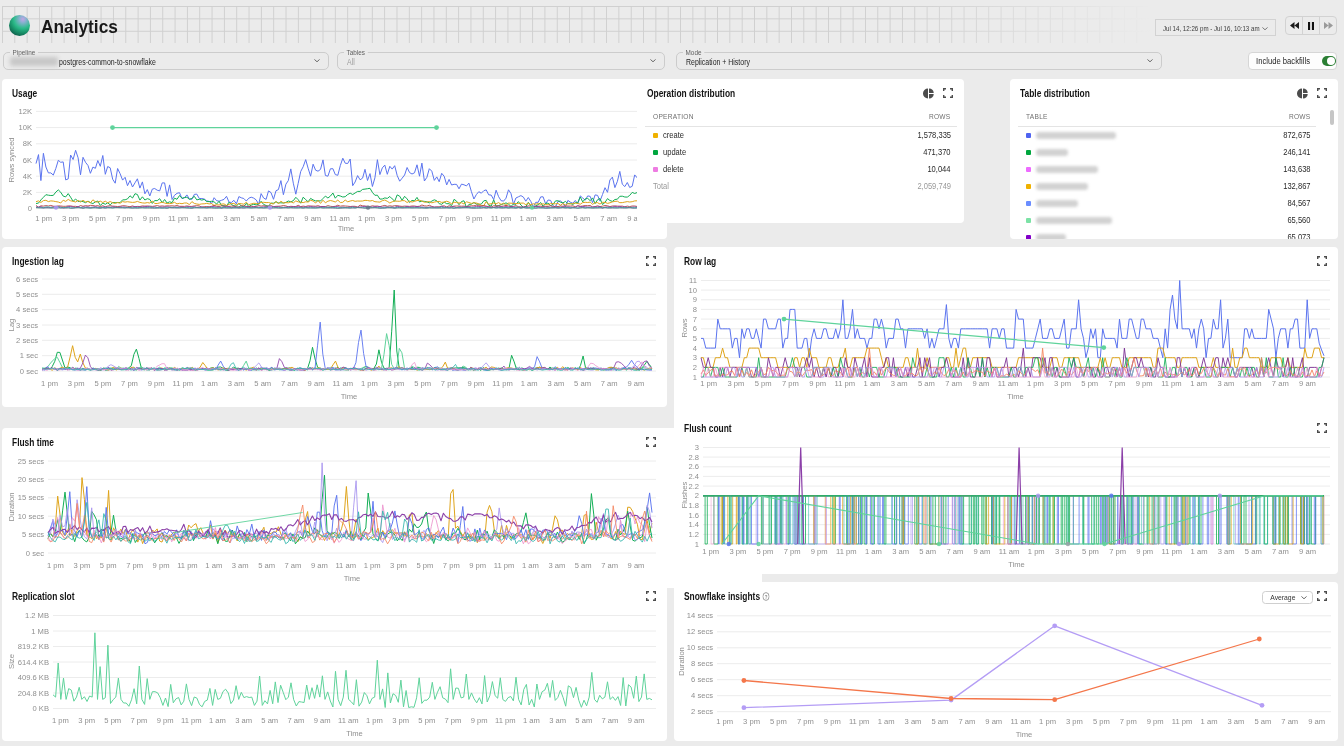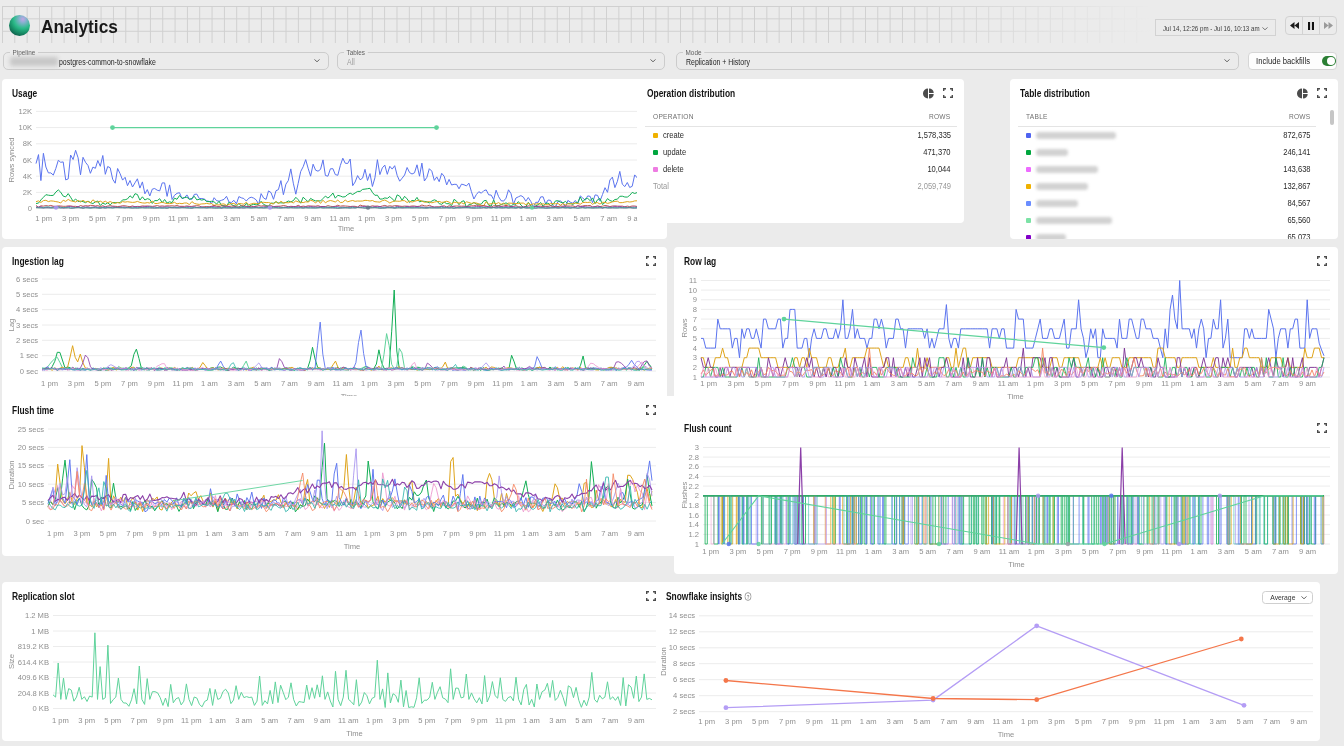--- a/index.html
+++ b/index.html
@@ -85,21 +85,21 @@
   </div>
 <div class="selbox" style="left:336.5px;width:328.5px">
     <span class="lbl">Tables</span>
 <span class="val" style="color:#9d9d9d">All</span>
 <span class="chev">
       <svg width="6" height="3.5" viewBox="0 0 7 4">
         <path d="M0.5 0.5 L3.5 3.2 L6.5 0.5" stroke="#555" stroke-width="1" fill="none"></path>
       </svg>
     </span>
   </div>
-<div class="selbox" style="left:676px;width:563px">
+<div class="selbox" style="left:676px;width:486px">
     <span class="lbl">Mode</span>
 <span class="val">Replication + History</span>
 <span class="chev">
       <svg width="6" height="3.5" viewBox="0 0 7 4">
         <path d="M0.5 0.5 L3.5 3.2 L6.5 0.5" stroke="#555" stroke-width="1" fill="none"></path>
       </svg>
     </span>
   </div>
 <div class="togglebox">
     <span class="tlabel">Include backfills</span>
@@ -371,21 +371,21 @@
       <path d="M701.0,357.7 L703.4,367.4 L705.8,367.4 L708.2,357.7 L710.6,367.4 L713.0,367.4 L715.4,377.0 L717.8,377.0 L720.2,367.4 L722.6,377.0 L725.1,367.4 L727.5,367.4 L729.9,377.0 L732.3,367.4 L734.7,367.4 L737.1,367.4 L739.5,377.0 L741.9,367.4 L744.3,367.4 L746.7,367.4 L749.1,367.4 L751.5,377.0 L753.9,377.0 L756.3,367.4 L758.7,377.0 L761.1,367.4 L763.5,377.0 L765.9,377.0 L768.4,357.7 L770.8,367.4 L773.2,377.0 L775.6,367.4 L778.0,367.4 L780.4,377.0 L782.8,367.4 L785.2,357.7 L787.6,367.4 L790.0,367.4 L792.4,367.4 L794.8,367.4 L797.2,367.4 L799.6,377.0 L802.0,367.4 L804.4,367.4 L806.8,357.7 L809.2,367.4 L811.6,357.7 L814.1,377.0 L816.5,367.4 L818.9,377.0 L821.3,377.0 L823.7,367.4 L826.1,377.0 L828.5,367.4 L830.9,377.0 L833.3,367.4 L835.7,367.4 L838.1,377.0 L840.5,367.4 L842.9,377.0 L845.3,357.7 L847.7,367.4 L850.1,367.4 L852.5,377.0 L854.9,357.7 L857.4,367.4 L859.8,377.0 L862.2,367.4 L864.6,357.7 L867.0,377.0 L869.4,357.7 L871.8,377.0 L874.2,377.0 L876.6,377.0 L879.0,377.0 L881.4,367.4 L883.8,367.4 L886.2,357.7 L888.6,357.7 L891.0,377.0 L893.4,357.7 L895.8,377.0 L898.2,367.4 L900.6,377.0 L903.1,377.0 L905.5,367.4 L907.9,377.0 L910.3,367.4 L912.7,377.0 L915.1,377.0 L917.5,367.4 L919.9,357.7 L922.3,377.0 L924.7,357.7 L927.1,367.4 L929.5,357.7 L931.9,377.0 L934.3,377.0 L936.7,367.4 L939.1,377.0 L941.5,367.4 L943.9,367.4 L946.4,357.7 L948.8,367.4 L951.2,377.0 L953.6,377.0 L956.0,377.0 L958.4,377.0 L960.8,377.0 L963.2,357.7 L965.6,377.0 L968.0,357.7 L970.4,377.0 L972.8,377.0 L975.2,377.0 L977.6,357.7 L980.0,377.0 L982.4,357.7 L984.8,377.0 L987.2,357.7 L989.6,357.7 L992.1,377.0 L994.5,367.4 L996.9,377.0 L999.3,377.0 L1001.7,367.4 L1004.1,367.4 L1006.5,357.7 L1008.9,377.0 L1011.3,367.4 L1013.7,367.4 L1016.1,367.4 L1018.5,377.0 L1020.9,367.4 L1023.3,348.1 L1025.7,377.0 L1028.1,367.4 L1030.5,377.0 L1032.9,357.7 L1035.4,357.7 L1037.8,357.7 L1040.2,357.7 L1042.6,367.4 L1045.0,357.7 L1047.4,377.0 L1049.8,357.7 L1052.2,357.7 L1054.6,377.0 L1057.0,367.4 L1059.4,377.0 L1061.8,377.0 L1064.2,377.0 L1066.6,377.0 L1069.0,377.0 L1071.4,367.4 L1073.8,357.7 L1076.2,377.0 L1078.6,377.0 L1081.1,367.4 L1083.5,377.0 L1085.9,367.4 L1088.3,367.4 L1090.7,367.4 L1093.1,377.0 L1095.5,377.0 L1097.9,367.4 L1100.3,377.0 L1102.7,377.0 L1105.1,367.4 L1107.5,367.4 L1109.9,377.0 L1112.3,367.4 L1114.7,367.4 L1117.1,377.0 L1119.5,367.4 L1121.9,377.0 L1124.4,348.1 L1126.8,367.4 L1129.2,377.0 L1131.6,367.4 L1134.0,357.7 L1136.4,357.7 L1138.8,367.4 L1141.2,357.7 L1143.6,367.4 L1146.0,367.4 L1148.4,377.0 L1150.8,367.4 L1153.2,377.0 L1155.6,377.0 L1158.0,357.7 L1160.4,367.4 L1162.8,367.4 L1165.2,377.0 L1167.6,377.0 L1170.1,377.0 L1172.5,377.0 L1174.9,377.0 L1177.3,357.7 L1179.7,357.7 L1182.1,377.0 L1184.5,367.4 L1186.9,377.0 L1189.3,367.4 L1191.7,377.0 L1194.1,367.4 L1196.5,367.4 L1198.9,377.0 L1201.3,367.4 L1203.7,357.7 L1206.1,367.4 L1208.5,367.4 L1210.9,367.4 L1213.4,367.4 L1215.8,357.7 L1218.2,357.7 L1220.6,377.0 L1223.0,357.7 L1225.4,367.4 L1227.8,357.7 L1230.2,367.4 L1232.6,367.4 L1235.0,377.0 L1237.4,377.0 L1239.8,367.4 L1242.2,367.4 L1244.6,367.4 L1247.0,367.4 L1249.4,367.4 L1251.8,367.4 L1254.2,377.0 L1256.6,367.4 L1259.1,377.0 L1261.5,367.4 L1263.9,377.0 L1266.3,367.4 L1268.7,357.7 L1271.1,367.4 L1273.5,377.0 L1275.9,357.7 L1278.3,367.4 L1280.7,367.4 L1283.1,377.0 L1285.5,367.4 L1287.9,357.7 L1290.3,377.0 L1292.7,357.7 L1295.1,377.0 L1297.5,377.0 L1299.9,367.4 L1302.4,357.7 L1304.8,377.0 L1307.2,377.0 L1309.6,367.4 L1312.0,367.4 L1314.4,367.4 L1316.8,367.4 L1319.2,377.0 L1321.6,367.4 L1324.0,357.7" fill="none" stroke="#7a2f93" stroke-width="0.9" stroke-linejoin="round"></path>
       <path d="M701.0,377.0 L703.4,377.0 L705.8,367.4 L708.2,367.4 L710.6,377.0 L713.0,367.4 L715.4,367.4 L717.8,367.4 L720.2,377.0 L722.6,367.4 L725.1,377.0 L727.5,377.0 L729.9,377.0 L732.3,377.0 L734.7,377.0 L737.1,377.0 L739.5,367.4 L741.9,367.4 L744.3,377.0 L746.7,367.4 L749.1,377.0 L751.5,377.0 L753.9,377.0 L756.3,377.0 L758.7,357.7 L761.1,377.0 L763.5,377.0 L765.9,377.0 L768.4,377.0 L770.8,377.0 L773.2,377.0 L775.6,377.0 L778.0,377.0 L780.4,377.0 L782.8,377.0 L785.2,377.0 L787.6,367.4 L790.0,367.4 L792.4,357.7 L794.8,367.4 L797.2,377.0 L799.6,367.4 L802.0,367.4 L804.4,367.4 L806.8,377.0 L809.2,377.0 L811.6,377.0 L814.1,367.4 L816.5,367.4 L818.9,367.4 L821.3,377.0 L823.7,367.4 L826.1,367.4 L828.5,367.4 L830.9,377.0 L833.3,367.4 L835.7,377.0 L838.1,377.0 L840.5,357.7 L842.9,367.4 L845.3,367.4 L847.7,377.0 L850.1,377.0 L852.5,377.0 L854.9,367.4 L857.4,377.0 L859.8,367.4 L862.2,377.0 L864.6,377.0 L867.0,367.4 L869.4,377.0 L871.8,367.4 L874.2,367.4 L876.6,367.4 L879.0,377.0 L881.4,377.0 L883.8,377.0 L886.2,367.4 L888.6,367.4 L891.0,367.4 L893.4,367.4 L895.8,367.4 L898.2,377.0 L900.6,377.0 L903.1,377.0 L905.5,377.0 L907.9,377.0 L910.3,377.0 L912.7,357.7 L915.1,367.4 L917.5,367.4 L919.9,377.0 L922.3,377.0 L924.7,377.0 L927.1,367.4 L929.5,377.0 L931.9,377.0 L934.3,377.0 L936.7,377.0 L939.1,357.7 L941.5,357.7 L943.9,357.7 L946.4,377.0 L948.8,377.0 L951.2,367.4 L953.6,377.0 L956.0,367.4 L958.4,377.0 L960.8,367.4 L963.2,377.0 L965.6,377.0 L968.0,357.7 L970.4,367.4 L972.8,377.0 L975.2,377.0 L977.6,367.4 L980.0,377.0 L982.4,357.7 L984.8,377.0 L987.2,367.4 L989.6,377.0 L992.1,367.4 L994.5,367.4 L996.9,367.4 L999.3,377.0 L1001.7,377.0 L1004.1,377.0 L1006.5,377.0 L1008.9,377.0 L1011.3,367.4 L1013.7,377.0 L1016.1,377.0 L1018.5,367.4 L1020.9,367.4 L1023.3,377.0 L1025.7,367.4 L1028.1,367.4 L1030.5,367.4 L1032.9,367.4 L1035.4,357.7 L1037.8,357.7 L1040.2,377.0 L1042.6,357.7 L1045.0,367.4 L1047.4,377.0 L1049.8,367.4 L1052.2,377.0 L1054.6,367.4 L1057.0,367.4 L1059.4,377.0 L1061.8,377.0 L1064.2,367.4 L1066.6,377.0 L1069.0,357.7 L1071.4,367.4 L1073.8,357.7 L1076.2,367.4 L1078.6,367.4 L1081.1,367.4 L1083.5,377.0 L1085.9,367.4 L1088.3,357.7 L1090.7,377.0 L1093.1,367.4 L1095.5,377.0 L1097.9,367.4 L1100.3,377.0 L1102.7,357.7 L1105.1,377.0 L1107.5,377.0 L1109.9,377.0 L1112.3,367.4 L1114.7,377.0 L1117.1,367.4 L1119.5,377.0 L1121.9,377.0 L1124.4,367.4 L1126.8,357.7 L1129.2,367.4 L1131.6,377.0 L1134.0,367.4 L1136.4,367.4 L1138.8,367.4 L1141.2,367.4 L1143.6,367.4 L1146.0,377.0 L1148.4,367.4 L1150.8,367.4 L1153.2,377.0 L1155.6,367.4 L1158.0,377.0 L1160.4,377.0 L1162.8,377.0 L1165.2,357.7 L1167.6,377.0 L1170.1,377.0 L1172.5,367.4 L1174.9,367.4 L1177.3,377.0 L1179.7,367.4 L1182.1,377.0 L1184.5,367.4 L1186.9,367.4 L1189.3,377.0 L1191.7,377.0 L1194.1,367.4 L1196.5,377.0 L1198.9,377.0 L1201.3,367.4 L1203.7,367.4 L1206.1,377.0 L1208.5,377.0 L1210.9,377.0 L1213.4,367.4 L1215.8,377.0 L1218.2,377.0 L1220.6,367.4 L1223.0,367.4 L1225.4,367.4 L1227.8,367.4 L1230.2,377.0 L1232.6,367.4 L1235.0,377.0 L1237.4,367.4 L1239.8,377.0 L1242.2,367.4 L1244.6,377.0 L1247.0,367.4 L1249.4,377.0 L1251.8,367.4 L1254.2,367.4 L1256.6,377.0 L1259.1,377.0 L1261.5,357.7 L1263.9,377.0 L1266.3,357.7 L1268.7,377.0 L1271.1,377.0 L1273.5,377.0 L1275.9,357.7 L1278.3,377.0 L1280.7,377.0 L1283.1,357.7 L1285.5,377.0 L1287.9,377.0 L1290.3,367.4 L1292.7,377.0 L1295.1,367.4 L1297.5,367.4 L1299.9,377.0 L1302.4,377.0 L1304.8,367.4 L1307.2,367.4 L1309.6,377.0 L1312.0,377.0 L1314.4,377.0 L1316.8,377.0 L1319.2,367.4 L1321.6,367.4 L1324.0,357.7" fill="none" stroke="#12ae55" stroke-width="0.85" stroke-linejoin="round"></path>
       <path d="M701.0,374.1 L703.4,369.9 L705.8,375.4 L708.2,372.8 L710.6,370.2 L713.0,368.7 L715.4,376.9 L717.8,374.4 L720.2,376.5 L722.6,374.0 L725.1,375.2 L727.5,374.9 L729.9,371.6 L732.3,370.9 L734.7,375.6 L737.1,367.4 L739.5,377.0 L741.9,370.1 L744.3,376.0 L746.7,372.4 L749.1,375.9 L751.5,369.8 L753.9,376.9 L756.3,373.8 L758.7,372.1 L761.1,367.4 L763.5,374.6 L765.9,374.1 L768.4,367.4 L770.8,370.2 L773.2,370.6 L775.6,371.4 L778.0,374.5 L780.4,376.3 L782.8,375.1 L785.2,375.2 L787.6,367.4 L790.0,371.3 L792.4,372.0 L794.8,376.6 L797.2,372.3 L799.6,372.1 L802.0,376.4 L804.4,373.1 L806.8,369.9 L809.2,370.5 L811.6,369.5 L814.1,375.0 L816.5,368.1 L818.9,367.4 L821.3,376.8 L823.7,374.2 L826.1,373.2 L828.5,367.4 L830.9,375.6 L833.3,375.4 L835.7,370.4 L838.1,371.7 L840.5,372.5 L842.9,376.1 L845.3,371.1 L847.7,367.4 L850.1,377.0 L852.5,376.8 L854.9,367.8 L857.4,367.4 L859.8,375.4 L862.2,372.7 L864.6,373.4 L867.0,371.4 L869.4,348.1 L871.8,375.1 L874.2,371.8 L876.6,375.2 L879.0,367.4 L881.4,375.2 L883.8,371.3 L886.2,367.4 L888.6,371.2 L891.0,374.0 L893.4,375.3 L895.8,375.5 L898.2,370.3 L900.6,368.9 L903.1,375.2 L905.5,376.2 L907.9,372.5 L910.3,373.5 L912.7,373.6 L915.1,376.2 L917.5,375.1 L919.9,367.4 L922.3,372.3 L924.7,367.7 L927.1,369.0 L929.5,374.9 L931.9,376.1 L934.3,372.0 L936.7,373.7 L939.1,367.4 L941.5,373.1 L943.9,375.6 L946.4,374.5 L948.8,369.5 L951.2,374.5 L953.6,370.8 L956.0,370.3 L958.4,376.4 L960.8,376.7 L963.2,372.0 L965.6,376.8 L968.0,373.7 L970.4,371.7 L972.8,372.7 L975.2,370.7 L977.6,371.1 L980.0,371.9 L982.4,372.3 L984.8,376.2 L987.2,370.8 L989.6,372.3 L992.1,373.7 L994.5,367.4 L996.9,374.2 L999.3,376.8 L1001.7,375.7 L1004.1,376.1 L1006.5,374.2 L1008.9,375.2 L1011.3,376.5 L1013.7,374.0 L1016.1,376.5 L1018.5,370.7 L1020.9,373.1 L1023.3,375.3 L1025.7,374.4 L1028.1,367.4 L1030.5,367.4 L1032.9,369.6 L1035.4,371.5 L1037.8,369.8 L1040.2,376.4 L1042.6,348.1 L1045.0,373.2 L1047.4,371.6 L1049.8,375.5 L1052.2,367.4 L1054.6,375.5 L1057.0,376.5 L1059.4,373.0 L1061.8,369.1 L1064.2,372.0 L1066.6,375.9 L1069.0,371.1 L1071.4,374.9 L1073.8,372.5 L1076.2,367.4 L1078.6,367.4 L1081.1,372.1 L1083.5,373.4 L1085.9,367.7 L1088.3,371.5 L1090.7,369.3 L1093.1,367.4 L1095.5,367.7 L1097.9,367.4 L1100.3,371.9 L1102.7,374.5 L1105.1,372.8 L1107.5,373.9 L1109.9,372.4 L1112.3,374.7 L1114.7,368.9 L1117.1,370.8 L1119.5,375.6 L1121.9,374.9 L1124.4,367.4 L1126.8,373.4 L1129.2,371.0 L1131.6,367.4 L1134.0,357.7 L1136.4,370.2 L1138.8,376.0 L1141.2,375.9 L1143.6,375.6 L1146.0,367.4 L1148.4,375.3 L1150.8,376.9 L1153.2,371.6 L1155.6,370.2 L1158.0,374.3 L1160.4,368.1 L1162.8,376.8 L1165.2,372.1 L1167.6,375.2 L1170.1,373.9 L1172.5,374.7 L1174.9,374.7 L1177.3,376.6 L1179.7,374.1 L1182.1,372.1 L1184.5,375.2 L1186.9,372.1 L1189.3,369.3 L1191.7,376.1 L1194.1,373.5 L1196.5,367.4 L1198.9,374.5 L1201.3,373.5 L1203.7,368.4 L1206.1,370.4 L1208.5,374.4 L1210.9,376.9 L1213.4,367.4 L1215.8,371.8 L1218.2,376.4 L1220.6,370.3 L1223.0,374.3 L1225.4,375.2 L1227.8,368.6 L1230.2,376.8 L1232.6,376.7 L1235.0,376.7 L1237.4,370.2 L1239.8,369.1 L1242.2,369.3 L1244.6,367.4 L1247.0,374.4 L1249.4,376.3 L1251.8,375.0 L1254.2,372.3 L1256.6,369.9 L1259.1,376.3 L1261.5,357.7 L1263.9,372.4 L1266.3,372.8 L1268.7,368.9 L1271.1,368.2 L1273.5,367.4 L1275.9,367.4 L1278.3,369.1 L1280.7,368.4 L1283.1,373.1 L1285.5,376.2 L1287.9,374.5 L1290.3,370.5 L1292.7,375.2 L1295.1,374.6 L1297.5,376.8 L1299.9,376.7 L1302.4,371.8 L1304.8,376.5 L1307.2,375.7 L1309.6,376.0 L1312.0,369.9 L1314.4,376.4 L1316.8,370.9 L1319.2,373.9 L1321.6,376.2 L1324.0,372.0" fill="none" stroke="#f4845f" stroke-width="0.9" stroke-linejoin="round"></path>
       <path d="M701.0,377.0 L703.4,377.0 L705.8,377.0 L708.2,377.0 L710.6,377.0 L713.0,377.0 L715.4,377.0 L717.8,377.0 L720.2,377.0 L722.6,377.0 L725.1,377.0 L727.5,367.4 L729.9,367.4 L732.3,367.4 L734.7,367.4 L737.1,377.0 L739.5,367.4 L741.9,377.0 L744.3,377.0 L746.7,367.4 L749.1,367.4 L751.5,367.4 L753.9,367.4 L756.3,367.4 L758.7,377.0 L761.1,367.4 L763.5,377.0 L765.9,377.0 L768.4,377.0 L770.8,367.4 L773.2,367.4 L775.6,377.0 L778.0,377.0 L780.4,377.0 L782.8,377.0 L785.2,377.0 L787.6,377.0 L790.0,367.4 L792.4,367.4 L794.8,377.0 L797.2,367.4 L799.6,367.4 L802.0,377.0 L804.4,377.0 L806.8,367.4 L809.2,377.0 L811.6,377.0 L814.1,367.4 L816.5,367.4 L818.9,367.4 L821.3,377.0 L823.7,377.0 L826.1,367.4 L828.5,367.4 L830.9,367.4 L833.3,377.0 L835.7,377.0 L838.1,377.0 L840.5,377.0 L842.9,377.0 L845.3,367.4 L847.7,377.0 L850.1,377.0 L852.5,367.4 L854.9,367.4 L857.4,377.0 L859.8,367.4 L862.2,367.4 L864.6,377.0 L867.0,367.4 L869.4,367.4 L871.8,367.4 L874.2,377.0 L876.6,377.0 L879.0,367.4 L881.4,367.4 L883.8,377.0 L886.2,377.0 L888.6,367.4 L891.0,367.4 L893.4,367.4 L895.8,377.0 L898.2,367.4 L900.6,367.4 L903.1,377.0 L905.5,367.4 L907.9,367.4 L910.3,377.0 L912.7,377.0 L915.1,377.0 L917.5,377.0 L919.9,377.0 L922.3,377.0 L924.7,377.0 L927.1,377.0 L929.5,367.4 L931.9,377.0 L934.3,367.4 L936.7,367.4 L939.1,377.0 L941.5,377.0 L943.9,367.4 L946.4,367.4 L948.8,367.4 L951.2,377.0 L953.6,367.4 L956.0,377.0 L958.4,377.0 L960.8,367.4 L963.2,367.4 L965.6,377.0 L968.0,377.0 L970.4,367.4 L972.8,367.4 L975.2,367.4 L977.6,367.4 L980.0,367.4 L982.4,367.4 L984.8,367.4 L987.2,377.0 L989.6,377.0 L992.1,377.0 L994.5,377.0 L996.9,367.4 L999.3,377.0 L1001.7,367.4 L1004.1,377.0 L1006.5,377.0 L1008.9,377.0 L1011.3,377.0 L1013.7,367.4 L1016.1,377.0 L1018.5,367.4 L1020.9,367.4 L1023.3,377.0 L1025.7,377.0 L1028.1,367.4 L1030.5,367.4 L1032.9,377.0 L1035.4,377.0 L1037.8,377.0 L1040.2,377.0 L1042.6,367.4 L1045.0,367.4 L1047.4,377.0 L1049.8,377.0 L1052.2,367.4 L1054.6,377.0 L1057.0,377.0 L1059.4,367.4 L1061.8,367.4 L1064.2,367.4 L1066.6,367.4 L1069.0,377.0 L1071.4,377.0 L1073.8,367.4 L1076.2,377.0 L1078.6,377.0 L1081.1,377.0 L1083.5,367.4 L1085.9,367.4 L1088.3,377.0 L1090.7,377.0 L1093.1,367.4 L1095.5,367.4 L1097.9,377.0 L1100.3,377.0 L1102.7,367.4 L1105.1,377.0 L1107.5,367.4 L1109.9,367.4 L1112.3,377.0 L1114.7,367.4 L1117.1,367.4 L1119.5,377.0 L1121.9,367.4 L1124.4,377.0 L1126.8,377.0 L1129.2,367.4 L1131.6,377.0 L1134.0,367.4 L1136.4,367.4 L1138.8,377.0 L1141.2,367.4 L1143.6,367.4 L1146.0,367.4 L1148.4,367.4 L1150.8,377.0 L1153.2,377.0 L1155.6,367.4 L1158.0,377.0 L1160.4,367.4 L1162.8,367.4 L1165.2,377.0 L1167.6,377.0 L1170.1,367.4 L1172.5,377.0 L1174.9,377.0 L1177.3,377.0 L1179.7,367.4 L1182.1,377.0 L1184.5,367.4 L1186.9,377.0 L1189.3,377.0 L1191.7,367.4 L1194.1,367.4 L1196.5,377.0 L1198.9,377.0 L1201.3,377.0 L1203.7,377.0 L1206.1,367.4 L1208.5,377.0 L1210.9,367.4 L1213.4,377.0 L1215.8,377.0 L1218.2,367.4 L1220.6,367.4 L1223.0,377.0 L1225.4,367.4 L1227.8,377.0 L1230.2,367.4 L1232.6,367.4 L1235.0,377.0 L1237.4,367.4 L1239.8,377.0 L1242.2,377.0 L1244.6,377.0 L1247.0,377.0 L1249.4,367.4 L1251.8,377.0 L1254.2,377.0 L1256.6,367.4 L1259.1,377.0 L1261.5,377.0 L1263.9,377.0 L1266.3,367.4 L1268.7,377.0 L1271.1,377.0 L1273.5,377.0 L1275.9,377.0 L1278.3,377.0 L1280.7,367.4 L1283.1,377.0 L1285.5,377.0 L1287.9,367.4 L1290.3,377.0 L1292.7,377.0 L1295.1,377.0 L1297.5,377.0 L1299.9,377.0 L1302.4,367.4 L1304.8,377.0 L1307.2,377.0 L1309.6,377.0 L1312.0,377.0 L1314.4,377.0 L1316.8,377.0 L1319.2,377.0 L1321.6,377.0 L1324.0,367.4" fill="none" stroke="#a996ef" stroke-width="0.8" stroke-linejoin="round"></path>
       <path d="M701.0,377.0 L703.4,367.4 L705.8,377.0 L708.2,367.4 L710.6,377.0 L713.0,377.0 L715.4,367.4 L717.8,377.0 L720.2,367.4 L722.6,367.4 L725.1,367.4 L727.5,367.4 L729.9,377.0 L732.3,377.0 L734.7,377.0 L737.1,367.4 L739.5,367.4 L741.9,367.4 L744.3,367.4 L746.7,367.4 L749.1,377.0 L751.5,377.0 L753.9,377.0 L756.3,377.0 L758.7,377.0 L761.1,377.0 L763.5,377.0 L765.9,377.0 L768.4,377.0 L770.8,367.4 L773.2,377.0 L775.6,367.4 L778.0,377.0 L780.4,367.4 L782.8,367.4 L785.2,377.0 L787.6,377.0 L790.0,367.4 L792.4,367.4 L794.8,367.4 L797.2,377.0 L799.6,367.4 L802.0,367.4 L804.4,367.4 L806.8,367.4 L809.2,367.4 L811.6,377.0 L814.1,377.0 L816.5,377.0 L818.9,377.0 L821.3,377.0 L823.7,367.4 L826.1,367.4 L828.5,377.0 L830.9,377.0 L833.3,377.0 L835.7,377.0 L838.1,377.0 L840.5,377.0 L842.9,367.4 L845.3,377.0 L847.7,377.0 L850.1,367.4 L852.5,377.0 L854.9,377.0 L857.4,367.4 L859.8,377.0 L862.2,377.0 L864.6,377.0 L867.0,377.0 L869.4,367.4 L871.8,367.4 L874.2,377.0 L876.6,377.0 L879.0,367.4 L881.4,367.4 L883.8,377.0 L886.2,377.0 L888.6,377.0 L891.0,377.0 L893.4,377.0 L895.8,377.0 L898.2,377.0 L900.6,367.4 L903.1,377.0 L905.5,377.0 L907.9,367.4 L910.3,377.0 L912.7,367.4 L915.1,367.4 L917.5,367.4 L919.9,377.0 L922.3,377.0 L924.7,377.0 L927.1,377.0 L929.5,377.0 L931.9,367.4 L934.3,367.4 L936.7,367.4 L939.1,367.4 L941.5,377.0 L943.9,377.0 L946.4,377.0 L948.8,377.0 L951.2,377.0 L953.6,367.4 L956.0,377.0 L958.4,377.0 L960.8,377.0 L963.2,367.4 L965.6,367.4 L968.0,377.0 L970.4,367.4 L972.8,367.4 L975.2,377.0 L977.6,377.0 L980.0,377.0 L982.4,377.0 L984.8,367.4 L987.2,367.4 L989.6,367.4 L992.1,377.0 L994.5,367.4 L996.9,377.0 L999.3,377.0 L1001.7,377.0 L1004.1,367.4 L1006.5,367.4 L1008.9,367.4 L1011.3,377.0 L1013.7,377.0 L1016.1,377.0 L1018.5,377.0 L1020.9,377.0 L1023.3,377.0 L1025.7,377.0 L1028.1,377.0 L1030.5,377.0 L1032.9,377.0 L1035.4,377.0 L1037.8,377.0 L1040.2,377.0 L1042.6,367.4 L1045.0,377.0 L1047.4,377.0 L1049.8,367.4 L1052.2,377.0 L1054.6,377.0 L1057.0,377.0 L1059.4,367.4 L1061.8,377.0 L1064.2,377.0 L1066.6,377.0 L1069.0,367.4 L1071.4,377.0 L1073.8,377.0 L1076.2,367.4 L1078.6,377.0 L1081.1,367.4 L1083.5,377.0 L1085.9,377.0 L1088.3,367.4 L1090.7,377.0 L1093.1,377.0 L1095.5,367.4 L1097.9,377.0 L1100.3,377.0 L1102.7,367.4 L1105.1,377.0 L1107.5,377.0 L1109.9,377.0 L1112.3,367.4 L1114.7,377.0 L1117.1,377.0 L1119.5,367.4 L1121.9,377.0 L1124.4,367.4 L1126.8,377.0 L1129.2,377.0 L1131.6,377.0 L1134.0,377.0 L1136.4,377.0 L1138.8,367.4 L1141.2,367.4 L1143.6,367.4 L1146.0,377.0 L1148.4,367.4 L1150.8,377.0 L1153.2,367.4 L1155.6,367.4 L1158.0,377.0 L1160.4,377.0 L1162.8,367.4 L1165.2,367.4 L1167.6,377.0 L1170.1,367.4 L1172.5,377.0 L1174.9,377.0 L1177.3,377.0 L1179.7,367.4 L1182.1,367.4 L1184.5,367.4 L1186.9,377.0 L1189.3,377.0 L1191.7,367.4 L1194.1,367.4 L1196.5,377.0 L1198.9,377.0 L1201.3,377.0 L1203.7,377.0 L1206.1,377.0 L1208.5,367.4 L1210.9,367.4 L1213.4,377.0 L1215.8,377.0 L1218.2,377.0 L1220.6,367.4 L1223.0,377.0 L1225.4,377.0 L1227.8,377.0 L1230.2,377.0 L1232.6,377.0 L1235.0,377.0 L1237.4,377.0 L1239.8,367.4 L1242.2,367.4 L1244.6,377.0 L1247.0,377.0 L1249.4,377.0 L1251.8,377.0 L1254.2,377.0 L1256.6,377.0 L1259.1,377.0 L1261.5,367.4 L1263.9,377.0 L1266.3,367.4 L1268.7,377.0 L1271.1,367.4 L1273.5,377.0 L1275.9,367.4 L1278.3,367.4 L1280.7,367.4 L1283.1,367.4 L1285.5,367.4 L1287.9,377.0 L1290.3,377.0 L1292.7,377.0 L1295.1,377.0 L1297.5,367.4 L1299.9,377.0 L1302.4,367.4 L1304.8,377.0 L1307.2,367.4 L1309.6,377.0 L1312.0,377.0 L1314.4,377.0 L1316.8,367.4 L1319.2,377.0 L1321.6,367.4 L1324.0,367.4" fill="none" stroke="#ec93ce" stroke-width="0.7" stroke-linejoin="round"></path>
       <line x1="784.0" y1="319.1" x2="1103.8" y2="347.6" stroke="#5fd39b" stroke-width="1.2"></line>
       <circle cx="784.0" cy="319.1" r="2.4" fill="#5fd39b"></circle>
       <circle cx="1103.8" cy="347.6" r="2.4" fill="#5fd39b"></circle>
     </svg>
   </div>
-<div class="card" style="left:2px;top:396px;width:760px;height:160px">
+<div class="card" style="left:2px;top:428px;width:760px;height:160px">
     <div class="ctitle">Flush time</div>
     <div class="expand" style="left:643.5px">
       <svg width="10" height="10" viewBox="0 0 10 10" fill="none" stroke="#4c4c4c" stroke-width="1.4">
         <path d="M0.7 3 V0.7 H3"></path>
         <path d="M7 0.7 H9.3 V3"></path>
         <path d="M9.3 7 V9.3 H7"></path>
         <path d="M3 9.3 H0.7 V7"></path>
       </svg>
     </div>
     <svg class="abs" style="left:0;top:0" width="664" height="160" viewBox="2 414 664 160">
@@ -563,21 +563,21 @@
       <text x="531.4541939711664" y="722.5" font-size="7.6" fill="#8f8f8f" text-anchor="middle" font-weight="400">1 am</text>
       <text x="557.6228265618174" y="722.5" font-size="7.6" fill="#8f8f8f" text-anchor="middle" font-weight="400">3 am</text>
       <text x="583.7914591524684" y="722.5" font-size="7.6" fill="#8f8f8f" text-anchor="middle" font-weight="400">5 am</text>
       <text x="609.9600917431193" y="722.5" font-size="7.6" fill="#8f8f8f" text-anchor="middle" font-weight="400">7 am</text>
       <text x="636.1287243337703" y="722.5" font-size="7.6" fill="#8f8f8f" text-anchor="middle" font-weight="400">9 am</text>
       <text x="354.5" y="735.5" font-size="7.6" fill="#8f8f8f" text-anchor="middle" font-weight="400">Time</text>
       <text x="14" y="661" font-size="7.6" fill="#8f8f8f" text-anchor="middle" font-weight="400" transform="rotate(-90 14 661)">Size</text>
       <path d="M53.0,694.3 L55.6,696.6 L58.2,662.5 L60.8,698.9 L63.5,677.6 L66.1,698.9 L68.7,688.1 L71.3,689.6 L73.9,700.7 L76.5,696.6 L79.2,686.8 L81.8,698.9 L84.4,696.2 L87.0,701.0 L89.6,695.5 L92.2,696.6 L94.9,632.3 L97.5,698.9 L100.1,666.1 L102.7,698.9 L105.3,697.2 L107.9,644.7 L110.5,703.0 L113.2,699.1 L115.8,696.6 L118.4,677.5 L121.0,698.9 L123.6,702.5 L126.2,702.5 L128.9,705.8 L131.5,699.3 L134.1,688.2 L136.7,703.3 L139.3,665.5 L141.9,698.9 L144.6,703.9 L147.2,678.1 L149.8,698.9 L152.4,691.2 L155.0,691.2 L157.6,692.3 L160.2,697.1 L162.9,704.9 L165.5,697.5 L168.1,706.1 L170.7,683.9 L173.3,702.3 L175.9,698.4 L178.6,697.0 L181.2,704.4 L183.8,700.7 L186.4,683.4 L189.0,698.9 L191.6,705.1 L194.2,696.5 L196.9,697.6 L199.5,704.0 L202.1,706.3 L204.7,700.9 L207.3,699.6 L209.9,687.9 L212.6,704.9 L215.2,688.9 L217.8,698.9 L220.4,697.8 L223.0,691.0 L225.6,688.7 L228.3,692.5 L230.9,703.1 L233.5,699.5 L236.1,685.2 L238.7,698.9 L241.3,691.8 L243.9,697.1 L246.6,696.1 L249.2,697.0 L251.8,696.6 L254.4,704.9 L257.0,700.6 L259.6,675.5 L262.3,704.9 L264.9,700.2 L267.5,703.4 L270.1,689.9 L272.7,703.3 L275.3,681.4 L278.0,702.1 L280.6,684.7 L283.2,691.8 L285.8,699.2 L288.4,696.6 L291.0,682.3 L293.6,698.9 L296.3,705.5 L298.9,701.1 L301.5,701.5 L304.1,702.0 L306.7,684.5 L309.3,698.9 L312.0,687.2 L314.6,697.9 L317.2,684.3 L319.8,696.6 L322.4,675.3 L325.0,698.9 L327.7,691.4 L330.3,700.5 L332.9,706.5 L335.5,670.8 L338.1,698.9 L340.7,705.2 L343.3,696.6 L346.0,669.8 L348.6,698.9 L351.2,701.2 L353.8,704.3 L356.4,679.2 L359.0,705.7 L361.7,701.6 L364.3,692.0 L366.9,695.2 L369.5,703.4 L372.1,697.8 L374.7,696.6 L377.3,659.7 L380.0,698.9 L382.6,688.4 L385.2,707.0 L387.8,672.4 L390.4,702.5 L393.0,693.2 L395.7,695.0 L398.3,701.8 L400.9,679.6 L403.5,706.4 L406.1,690.0 L408.7,707.0 L411.4,706.3 L414.0,706.8 L416.6,697.3 L419.2,677.3 L421.8,702.9 L424.4,699.7 L427.0,699.7 L429.7,696.6 L432.3,681.8 L434.9,698.9 L437.5,691.7 L440.1,686.2 L442.7,697.3 L445.4,698.6 L448.0,702.2 L450.6,668.3 L453.2,698.9 L455.8,687.5 L458.4,687.8 L461.1,697.4 L463.7,696.6 L466.3,673.5 L468.9,698.9 L471.5,692.4 L474.1,698.3 L476.7,702.3 L479.4,697.2 L482.0,703.4 L484.6,675.1 L487.2,701.5 L489.8,695.3 L492.4,681.1 L495.1,695.2 L497.7,697.7 L500.3,677.3 L502.9,699.1 L505.5,700.9 L508.1,697.1 L510.8,696.0 L513.4,700.4 L516.0,676.7 L518.6,698.9 L521.2,704.4 L523.8,688.9 L526.4,683.9 L529.1,704.5 L531.7,698.8 L534.3,706.5 L536.9,683.5 L539.5,698.9 L542.1,691.2 L544.8,689.6 L547.4,682.8 L550.0,696.9 L552.6,679.9 L555.2,699.9 L557.8,697.0 L560.4,689.8 L563.1,697.0 L565.7,705.7 L568.3,685.3 L570.9,687.1 L573.5,697.1 L576.1,686.9 L578.8,699.8 L581.4,706.8 L584.0,699.7 L586.6,705.3 L589.2,696.6 L591.8,671.9 L594.5,698.9 L597.1,701.8 L599.7,694.8 L602.3,698.4 L604.9,696.6 L607.5,681.3 L610.1,698.9 L612.8,696.3 L615.4,699.9 L618.0,696.1 L620.6,705.0 L623.2,677.1 L625.8,705.5 L628.5,684.2 L631.1,686.6 L633.7,697.8 L636.3,675.6 L638.9,701.1 L641.5,696.6 L644.2,673.4 L646.8,698.9 L649.4,697.9 L652.0,699.3" fill="none" stroke="#5fd39b" stroke-width="1.0" stroke-linejoin="round"></path>
     </svg>
   </div>
-<div class="card" style="left:656px;top:581.5px;width:664px;height:159px">
+<div class="card" style="left:674px;top:581.5px;width:664px;height:159px">
     <div class="ctitle">Snowflake insights<svg width="9" height="9" viewBox="0 0 9 9" style="display:inline-block;vertical-align:-1.5px;margin-left:3px">
         <circle cx="4.5" cy="4.5" r="3.9" fill="none" stroke="#8a8a8a" stroke-width="0.9"></circle>
         <text x="4.5" y="6.6" font-size="5.5" fill="#8a8a8a" text-anchor="middle">?</text>
       </svg></div>
     <div class="expand" style="left:643px">
       <svg width="10" height="10" viewBox="0 0 10 10" fill="none" stroke="#4c4c4c" stroke-width="1.4">
         <path d="M0.7 3 V0.7 H3"></path>
         <path d="M7 0.7 H9.3 V3"></path>
         <path d="M9.3 7 V9.3 H7"></path>
         <path d="M3 9.3 H0.7 V7"></path>

